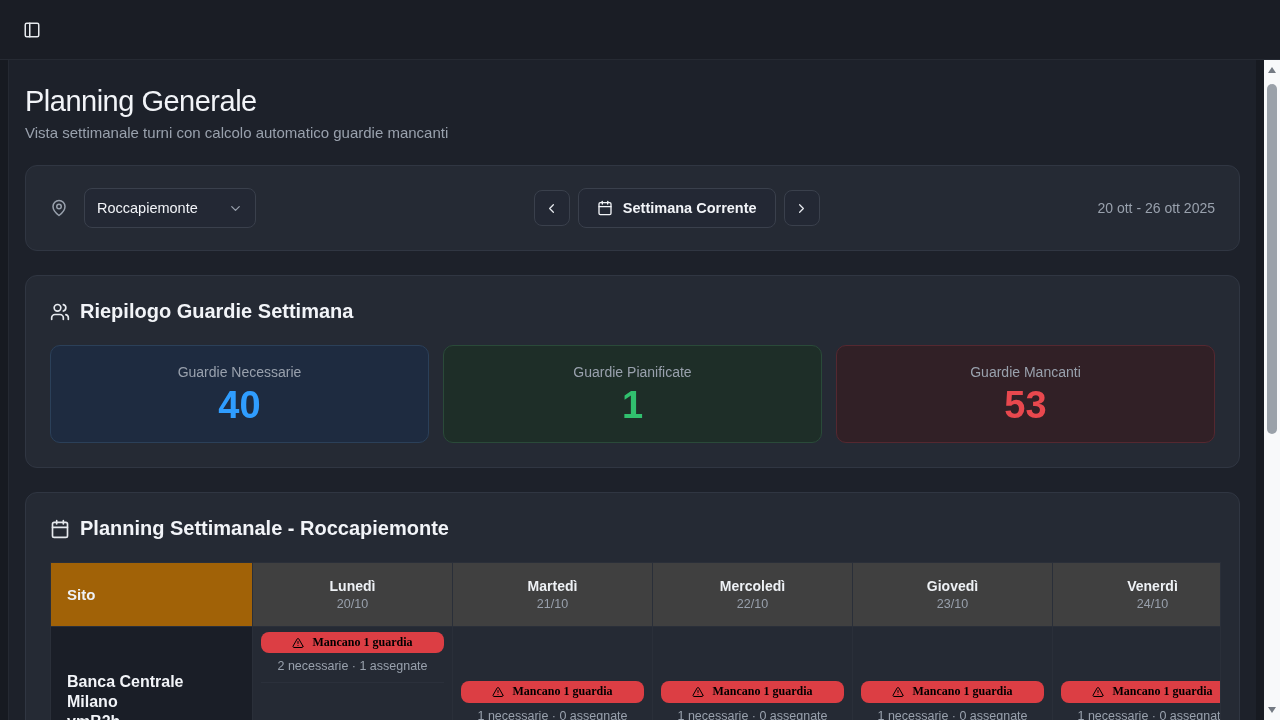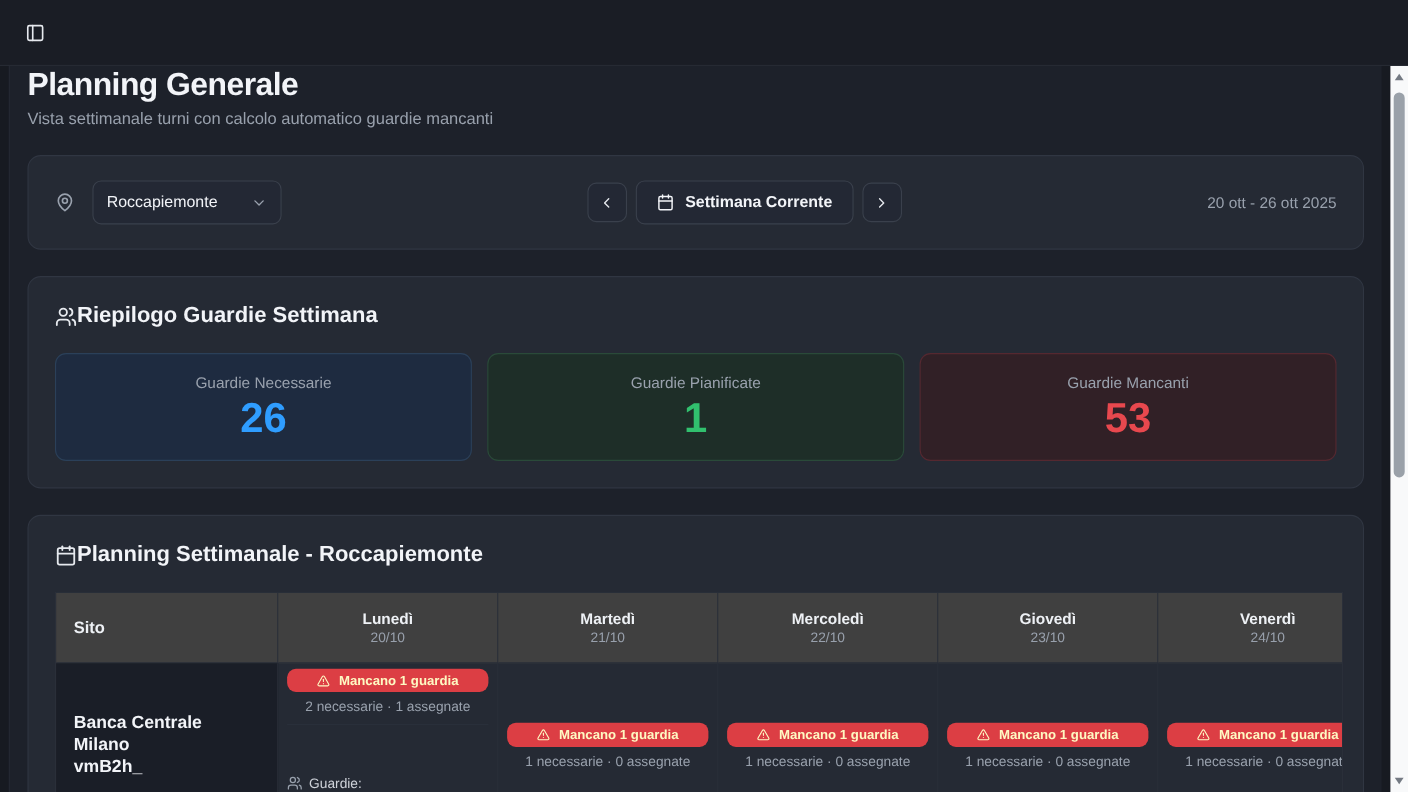--- a/index.html
+++ b/index.html
@@ -22,21 +22,21 @@
     width:32px; height:32px; border:none; background:transparent; color:#e6e9ee;
     display:flex; align-items:center; justify-content:center; border-radius:6px; cursor:pointer;
   }
 
   
   .main {
     position:absolute; left:8px; top:60px; width:1248px; height:660px;
     background:#1d212a; border-left:1px solid #252932;
     padding:0 16px; overflow:hidden;
   }
-  .page-title { margin-top:1px; font-size:29px; font-weight:700; letter-spacing:-0.5px; color:#f2f4f8; }
+  .page-title { margin-top:25px; font-size:29px; font-weight:400; letter-spacing:-0.5px; color:#f2f4f8; }
   .page-subtitle { margin-top:6px; font-size:15px; color:#99a1ad; }
 
   .card {
     background:#252a34; border:1px solid #303642; border-radius:12px;
     margin-top:24px;
   }
 
   
   .toolbar-card { height:86px; display:flex; align-items:center; padding:0 24px; }
   .toolbar-left { display:flex; align-items:center; gap:16px; }
@@ -54,21 +54,21 @@
   }
   .week-btn {
     height:40px; border:1px solid #3a404c; border-radius:8px; background:#232834;
     color:#f2f4f8; font-size:14.5px; font-weight:600; padding:0 18px;
     display:flex; align-items:center; gap:10px; cursor:pointer;
   }
   .date-range { font-size:14px; color:#99a1ad; }
 
   
   .summary-card { padding:24px; }
-  .card-title-row { display:flex; align-items:center; }
+  .card-title-row { display:flex; align-items:center; gap:10px; }
   .card-title { font-size:20px; font-weight:700; color:#f2f4f8; }
   .stats-grid { margin-top:22px; display:grid; grid-template-columns:repeat(3,1fr); gap:14px; }
   .stat-box {
     height:98px; border-radius:10px; display:flex; flex-direction:column;
     align-items:center; justify-content:center; gap:6px;
   }
   .stat-box.blue  { background:#1e2b40; border:1px solid #2b4059; }
   .stat-box.green { background:#1e2e28; border:1px solid #2a4a39; }
   .stat-box.red   { background:#312026; border:1px solid #552830; }
   .stat-label { font-size:14px; color:#99a1ad; }
@@ -79,40 +79,40 @@
 
   
   .planning-card { padding:24px 24px 0 24px; height:400px; }
   .table-wrap {
     margin-top:22px; width:1171px; overflow:hidden;
     border:1px solid #2a2f39; border-bottom:none;
   }
   .ptable { display:grid; grid-template-columns:202px repeat(5,200px); width:1202px; }
   .th, .td { border-right:1px solid #2a2f39; border-bottom:1px solid #2a2f39; }
   .th-site {
-    background:#404040; height:64px; display:flex; align-items:center;
+    background:#a16207; height:64px; display:flex; align-items:center;
     padding:0 16px; font-size:15px; font-weight:700;
   }
   .th-day {
     background:#404040; height:64px; display:flex; flex-direction:column;
     align-items:center; justify-content:center;
   }
   .day-name { font-size:14px; font-weight:600; color:#eef1f5; }
   .day-date { font-size:12.5px; color:#98a0ac; margin-top:3px; }
   .td-site {
     background:#1a1e27; height:150px; display:flex; flex-direction:column;
     justify-content:center; padding:0 16px;
   }
   .site-name { font-size:16px; font-weight:700; line-height:20px; color:#f2f4f8; }
   .td-day { height:150px; padding:5px 8px; display:flex; flex-direction:column; }
   .td-day.centered { justify-content:center; }
   .shift-badge {
     width:100%; background:#dc3e44; border-radius:8px; height:22px;
     display:flex; align-items:center; justify-content:center; gap:8px;
-    color:#fef9c3; font-size:12px; font-weight:700; cursor:default;
+    color:#000000; font-size:12px; font-weight:700; cursor:default;font-family:Liberation Serif, serif;
   }
   .cell-detail { margin-top:6px; text-align:center; font-size:12.5px; color:#99a1ad; }
   .cell-divider { margin:9px 0 8px 0; border:none; border-top:1px solid #2b303b; }
   .guards-row { display:flex; align-items:center; gap:6px; font-size:12.5px; color:#cfd3da;margin-top:38px; }
   .guard-chip {
     margin-top:5px; align-self:flex-end; width:38px; height:24px;
     background:#2e3440; border-radius:12px;
   }
 
   
@@ -210,21 +210,21 @@
             <circle cx="9" cy="7" r="4"></circle>
             <path d="M22 21v-2a4 4 0 0 0-3-3.87"></path>
             <path d="M16 3.13a4 4 0 0 1 0 7.75"></path>
           </svg>
       </span>
       <h2 class="card-title">Riepilogo Guardie Settimana</h2>
     </div>
     <div class="stats-grid">
       <div class="stat-box blue">
         <div class="stat-label">Guardie Necessarie</div>
-        <div class="stat-value">26</div>
+        <div class="stat-value">40</div>
       </div>
       <div class="stat-box green">
         <div class="stat-label">Guardie Pianificate</div>
         <div class="stat-value">1</div>
       </div>
       <div class="stat-box red">
         <div class="stat-label">Guardie Mancanti</div>
         <div class="stat-value">53</div>
       </div>
     </div>

